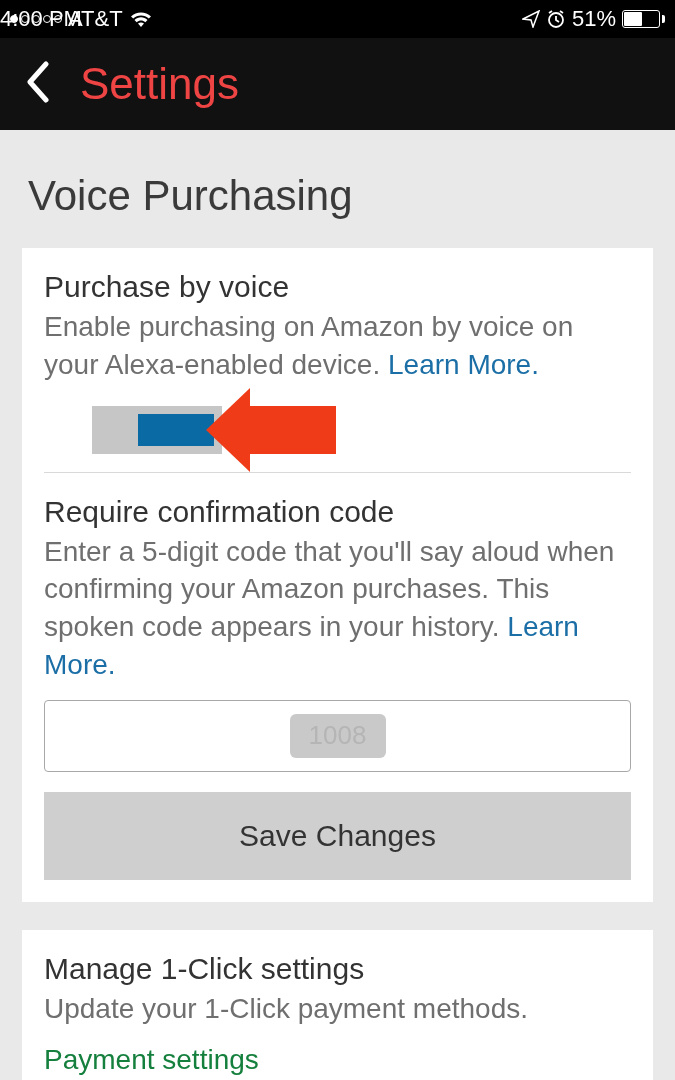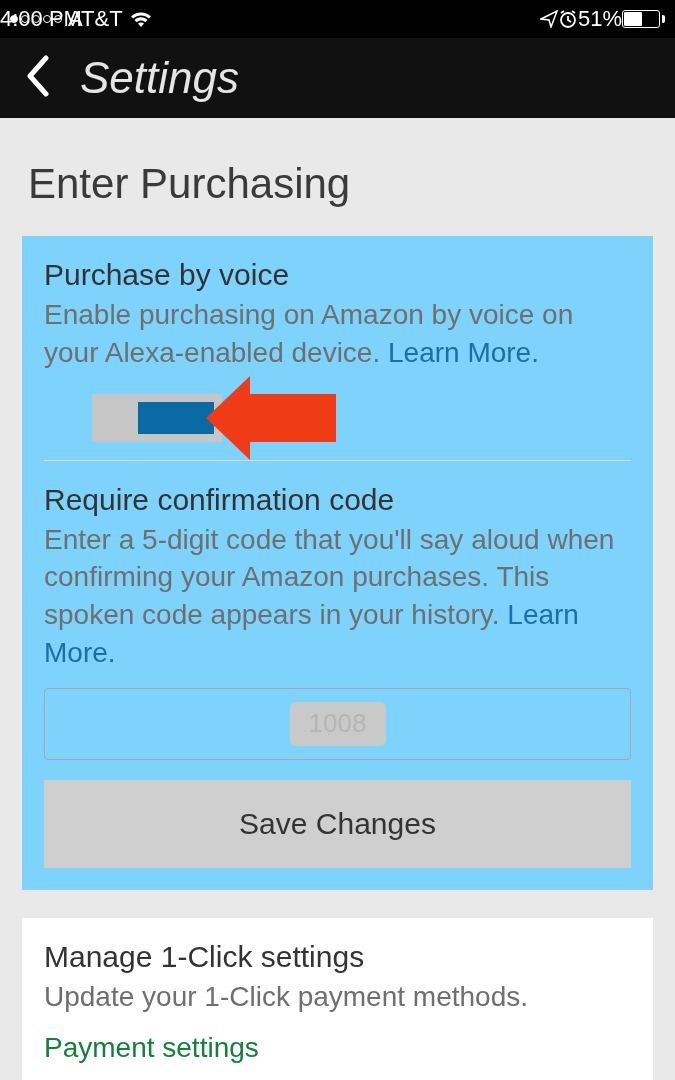--- a/index.html
+++ b/index.html
@@ -1,38 +1,38 @@
 <!DOCTYPE html>
 <html><head>
 <meta charset="utf-8">
 <style>
 * { margin:0; padding:0; box-sizing:border-box; font-family:-apple-system, "Helvetica Neue", Arial, sans-serif; }
 html,body { width:675px; height:1080px; background:#e9e9e9; overflow:hidden; }
 
 .status-bar { height:38px; background:#000; color:#fff; display:flex; align-items:center; justify-content:space-between; padding:0 10px; font-size:22px; font-weight:500; }
 .status-left { display:flex; align-items:center; gap:6px; }
 .status-center { position:absolute; left:0; right:0; text-align:left; pointer-events:none; }
-.status-right { display:flex; align-items:center; }
+.status-right { display:flex; align-items:center; gap:6px; }
 .dots { display:flex; gap:3px; align-items:center; }
 .dot { width:8px; height:8px; border-radius:50%; border:1px solid #fff; }
 .dot.filled { background:#fff; }
 .wifi-icon svg, .loc-icon svg, .alarm-icon svg { display:block; }
 .battery { display:flex; align-items:center; }
 .battery-body { width:38px; height:18px; border:1.5px solid #fff; border-radius:3px; position:relative; }
 .battery-fill { position:absolute; left:1px; top:1px; bottom:1px; width:51%; background:#fff; border-radius:1px; }
 .battery-tip { width:3px; height:8px; background:#fff; margin-left:2px; border-radius:0 2px 2px 0; }
 
-.nav-bar { height:80px; background:#111; color:#e5e5e5; display:flex; align-items:center; padding:0 24px; gap:30px;font-style:italic; }
+.nav-bar { height:92px; background:#111; color:#ef4444; display:flex; align-items:center; padding:0 24px; gap:30px; }
 .back-btn { color:#fff; }
 .nav-title { font-size:44px; font-weight:300; }
 
 .page { padding:24px 22px; }
 .page-title { font-size:42px; font-weight:300; color:#3a3a3a; margin:18px 0 28px 0; padding-left:6px; }
 
-.card { background:#7dd3fc; padding:22px 22px; margin-bottom:28px; }
+.card { background:#ffffff; padding:22px 22px; margin-bottom:28px; }
 .section-heading { font-size:30px; color:#333; font-weight:400; margin-bottom:4px; }
 .section-desc { font-size:28px; color:#6f6f6f; line-height:1.35; font-weight:300; }
 .link { color:#1b6fa6; }
 
 .toggle-row { display:flex; align-items:center; gap:24px; margin:22px 0 18px 48px; position:relative; }
 .toggle { width:130px; height:48px; background:#c6c6c6; position:relative; cursor:pointer; }
 .toggle-knob { position:absolute; right:8px; top:8px; width:76px; height:32px; background:#0a6aa3; }
 .arrow { position:relative; }
 .arrow-body { width:90px; height:48px; background:#ef3b17; }
 .arrow-head { position:absolute; left:-40px; top:-18px; width:0; height:0; border-right:44px solid #ef3b17; border-top:42px solid transparent; border-bottom:42px solid transparent; }
@@ -93,21 +93,21 @@
 <div class="nav-bar">
   <span class="back-btn">
     <svg width="26" height="42" viewBox="0 0 26 42">
         <path d="M22 3 L6 21 L22 39" stroke="#fff" stroke-width="5" fill="none" stroke-linecap="round" stroke-linejoin="round"></path>
       </svg>
   </span>
   <span class="nav-title">Settings</span>
 </div>
 
 <div class="page">
-  <h1 class="page-title">Enter Purchasing</h1>
+  <h1 class="page-title">Voice Purchasing</h1>
 
   <div class="card">
 
     <div>
       <div class="section-heading">Purchase by voice</div>
       <div class="section-desc">
         <span>Enable purchasing on Amazon by voice on your Alexa-enabled device. </span><a class="link">Learn More.</a>
       </div>
       <div class="toggle-row">
         <div class="toggle">

